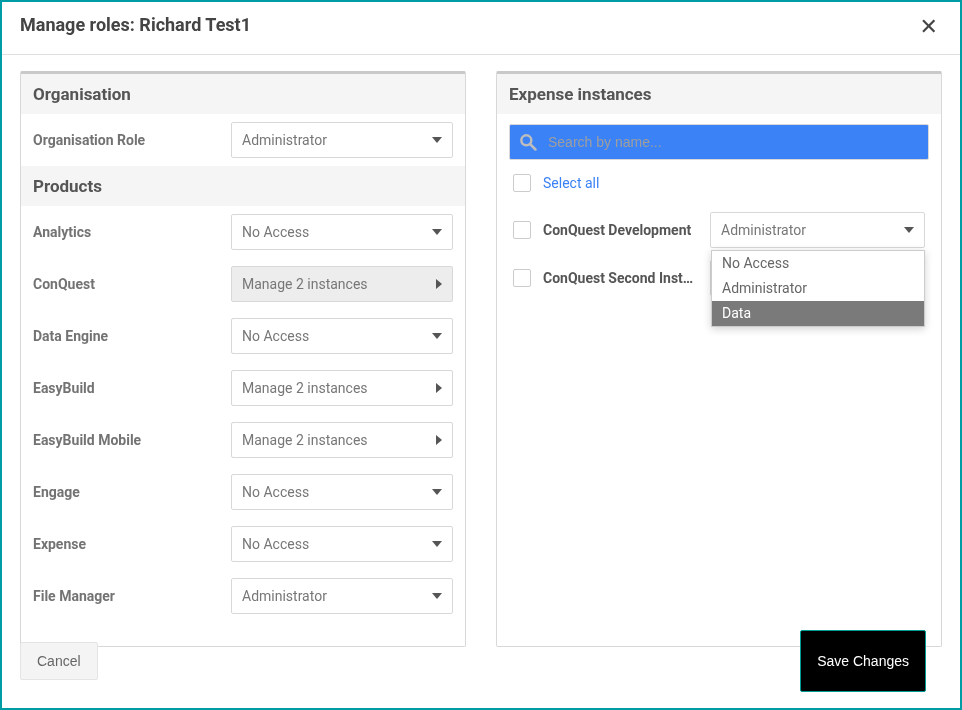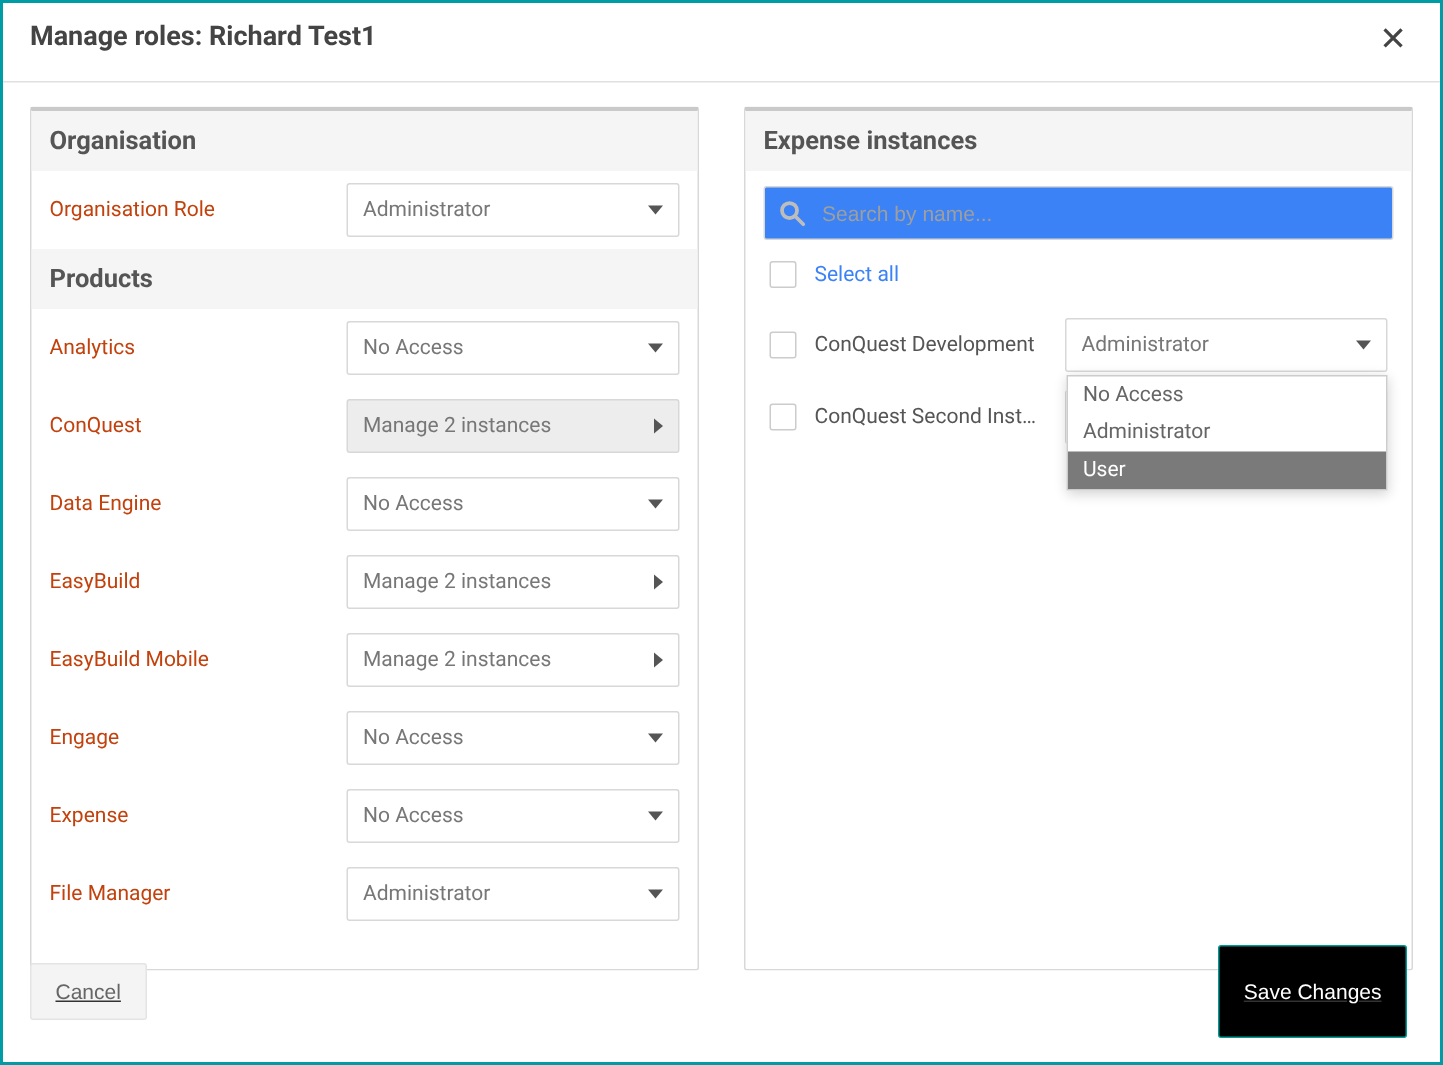--- a/index.html
+++ b/index.html
@@ -86,22 +86,22 @@
 
   .row {
     display: flex;
     align-items: center;
     padding: 8px 12px;
   }
 
   .label-col {
     width: 198px;
     font-size: 14px;
-    font-weight: 400;
-    color: #c2410c;
+    font-weight: 700;
+    color: #737373;
   }
   .control-col {
     flex: 1;
   }
   .select {
     border: 1px solid #d8d8d8;
     border-radius: 2px;
     height: 36px;
     display: flex;
     align-items: center;
@@ -140,21 +140,21 @@
     height: 18px;
     border: 1px solid #ccc;
     border-radius: 2px;
     background: #fff;
     flex-shrink: 0;
     cursor: pointer;
   }
   .instance-label {
     flex: 1;
     font-size: 14px;
-    font-weight: 400;
+    font-weight: 700;
     color: #555;
     white-space: nowrap;
     overflow: hidden;
     text-overflow: ellipsis;
   }
   .instance-select {
     width: 215px;
     flex-shrink: 0;
   }
   .select-all-row {
@@ -189,26 +189,25 @@
   }
   .dropdown-menu .opt.highlight {
     background: #7a7a7a;
     color: #fff;
   }
 
   .footer {
     position: absolute;
     bottom: 0;
     left: 0;
-    right: 4px;
+    right: 16px;
     display: flex;
     justify-content: space-between;
     align-items: center;
     padding: 12px 18px 16px 18px;
-    text-decoration: underline;
   }
   .btn-cancel {
     background: #f4f4f4;
     border: 1px solid #e4e4e4;
     color: #666;
     font-size: 14px;
     padding: 10px 16px;
     border-radius: 2px;
     cursor: pointer;
   }
@@ -362,21 +361,21 @@
                 <span>Administrator</span>
                 <span class="chev-down"></span>
               </div>
             </div>
           </div>
         </div>
 
       <div class="dropdown-menu" id="dropdown-menu">
           <div class="opt">No Access</div>
           <div class="opt">Administrator</div>
-          <div class="opt highlight">User</div>
+          <div class="opt highlight">Data</div>
         </div>
 
     </div>
 
   </div>
 
   <div class="footer">
     <button class="btn-cancel">Cancel</button>
     <button class="btn-save">Save Changes</button>
   </div>

